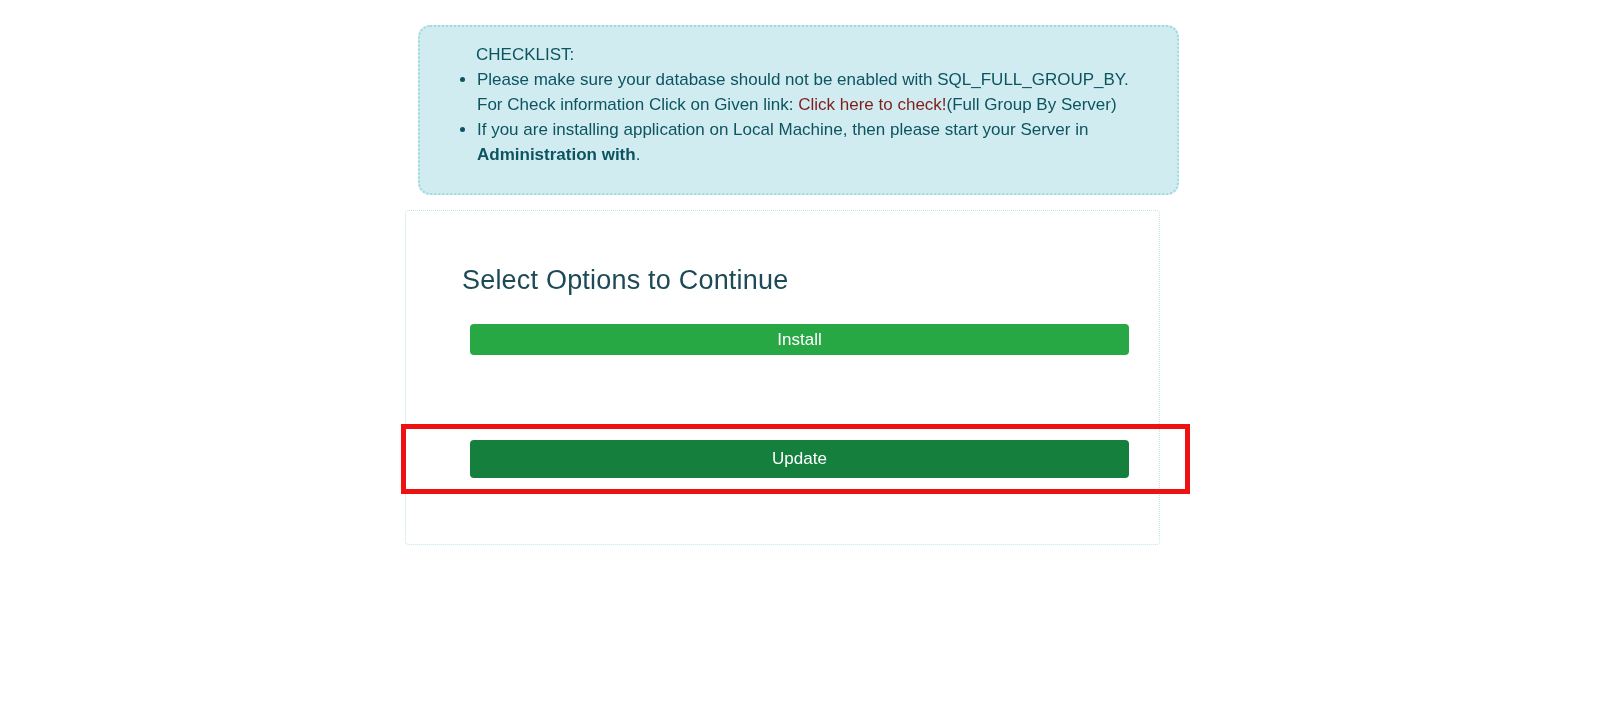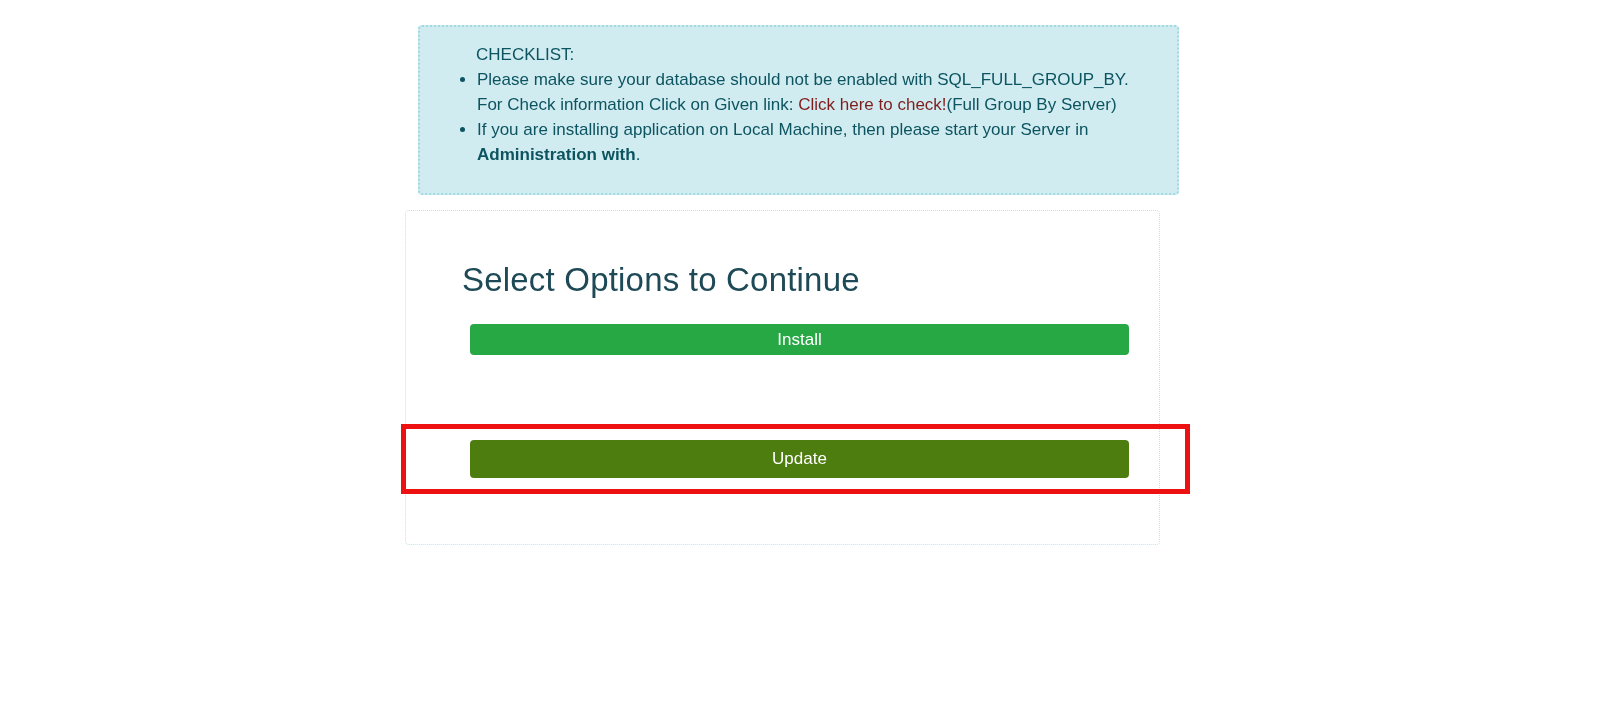--- a/index.html
+++ b/index.html
@@ -11,21 +11,21 @@
   }
   .canvas { position: relative; width: 1600px; height: 717px; background: #ffffff; }
 
   
   .alert {
     position: absolute;
     left: 418px; top: 25px;
     width: 761px; height: 170px;
     background: #d1ecf1;
     border: 2px dotted #9fd9e2;
-    border-radius: 4px;
+    border-radius: 12px;
     color: #0c5460;
     font-size: 17px;
     line-height: 25px;
     padding: 15px 20px;
   }
   .alert-title { padding-left: 36px; }
   .alert-list { margin: 0; padding-left: 37px; list-style: disc outside; }
   .alert-list li { padding: 0; }
   .alert a.check-link { color: #7f1d1d; text-decoration: none; cursor: pointer; }
   .alert strong { font-weight: 700; }
@@ -35,42 +35,42 @@
     position: absolute;
     left: 405px; top: 210px;
     width: 755px; height: 335px;
     border: 1px dotted rgba(23, 162, 184, 0.28);
     border-radius: 4px;
   }
 
   .heading {
     position: absolute;
     left: 462px; top: 263px;
-    font-size: 33px;
+    font-size: 27px;
     line-height: 34px;
     font-weight: 400;
     color: #1d4a56;
     letter-spacing: 0.2px;
   }
 
   .btn {
     position: absolute;
     left: 470px;
     width: 659px;
     border: none;
     border-radius: 4px;
     color: #ffffff;
     font-family: "Liberation Sans", "DejaVu Sans", sans-serif;
     font-size: 17px;
     text-align: center;
     cursor: pointer;
     display: block;
   }
   .btn-install { top: 324px; height: 31px; background: #28a745; }
-  .btn-update  { top: 440px; height: 38px; background: #4d7c0f; }
+  .btn-update  { top: 440px; height: 38px; background: #15803d; }
 
   
   .highlight-rect {
     position: absolute;
     left: 401px; top: 424px;
     width: 789px; height: 70px;
     border: 5px solid #ee1111;
     pointer-events: none;
   }
 </style>

